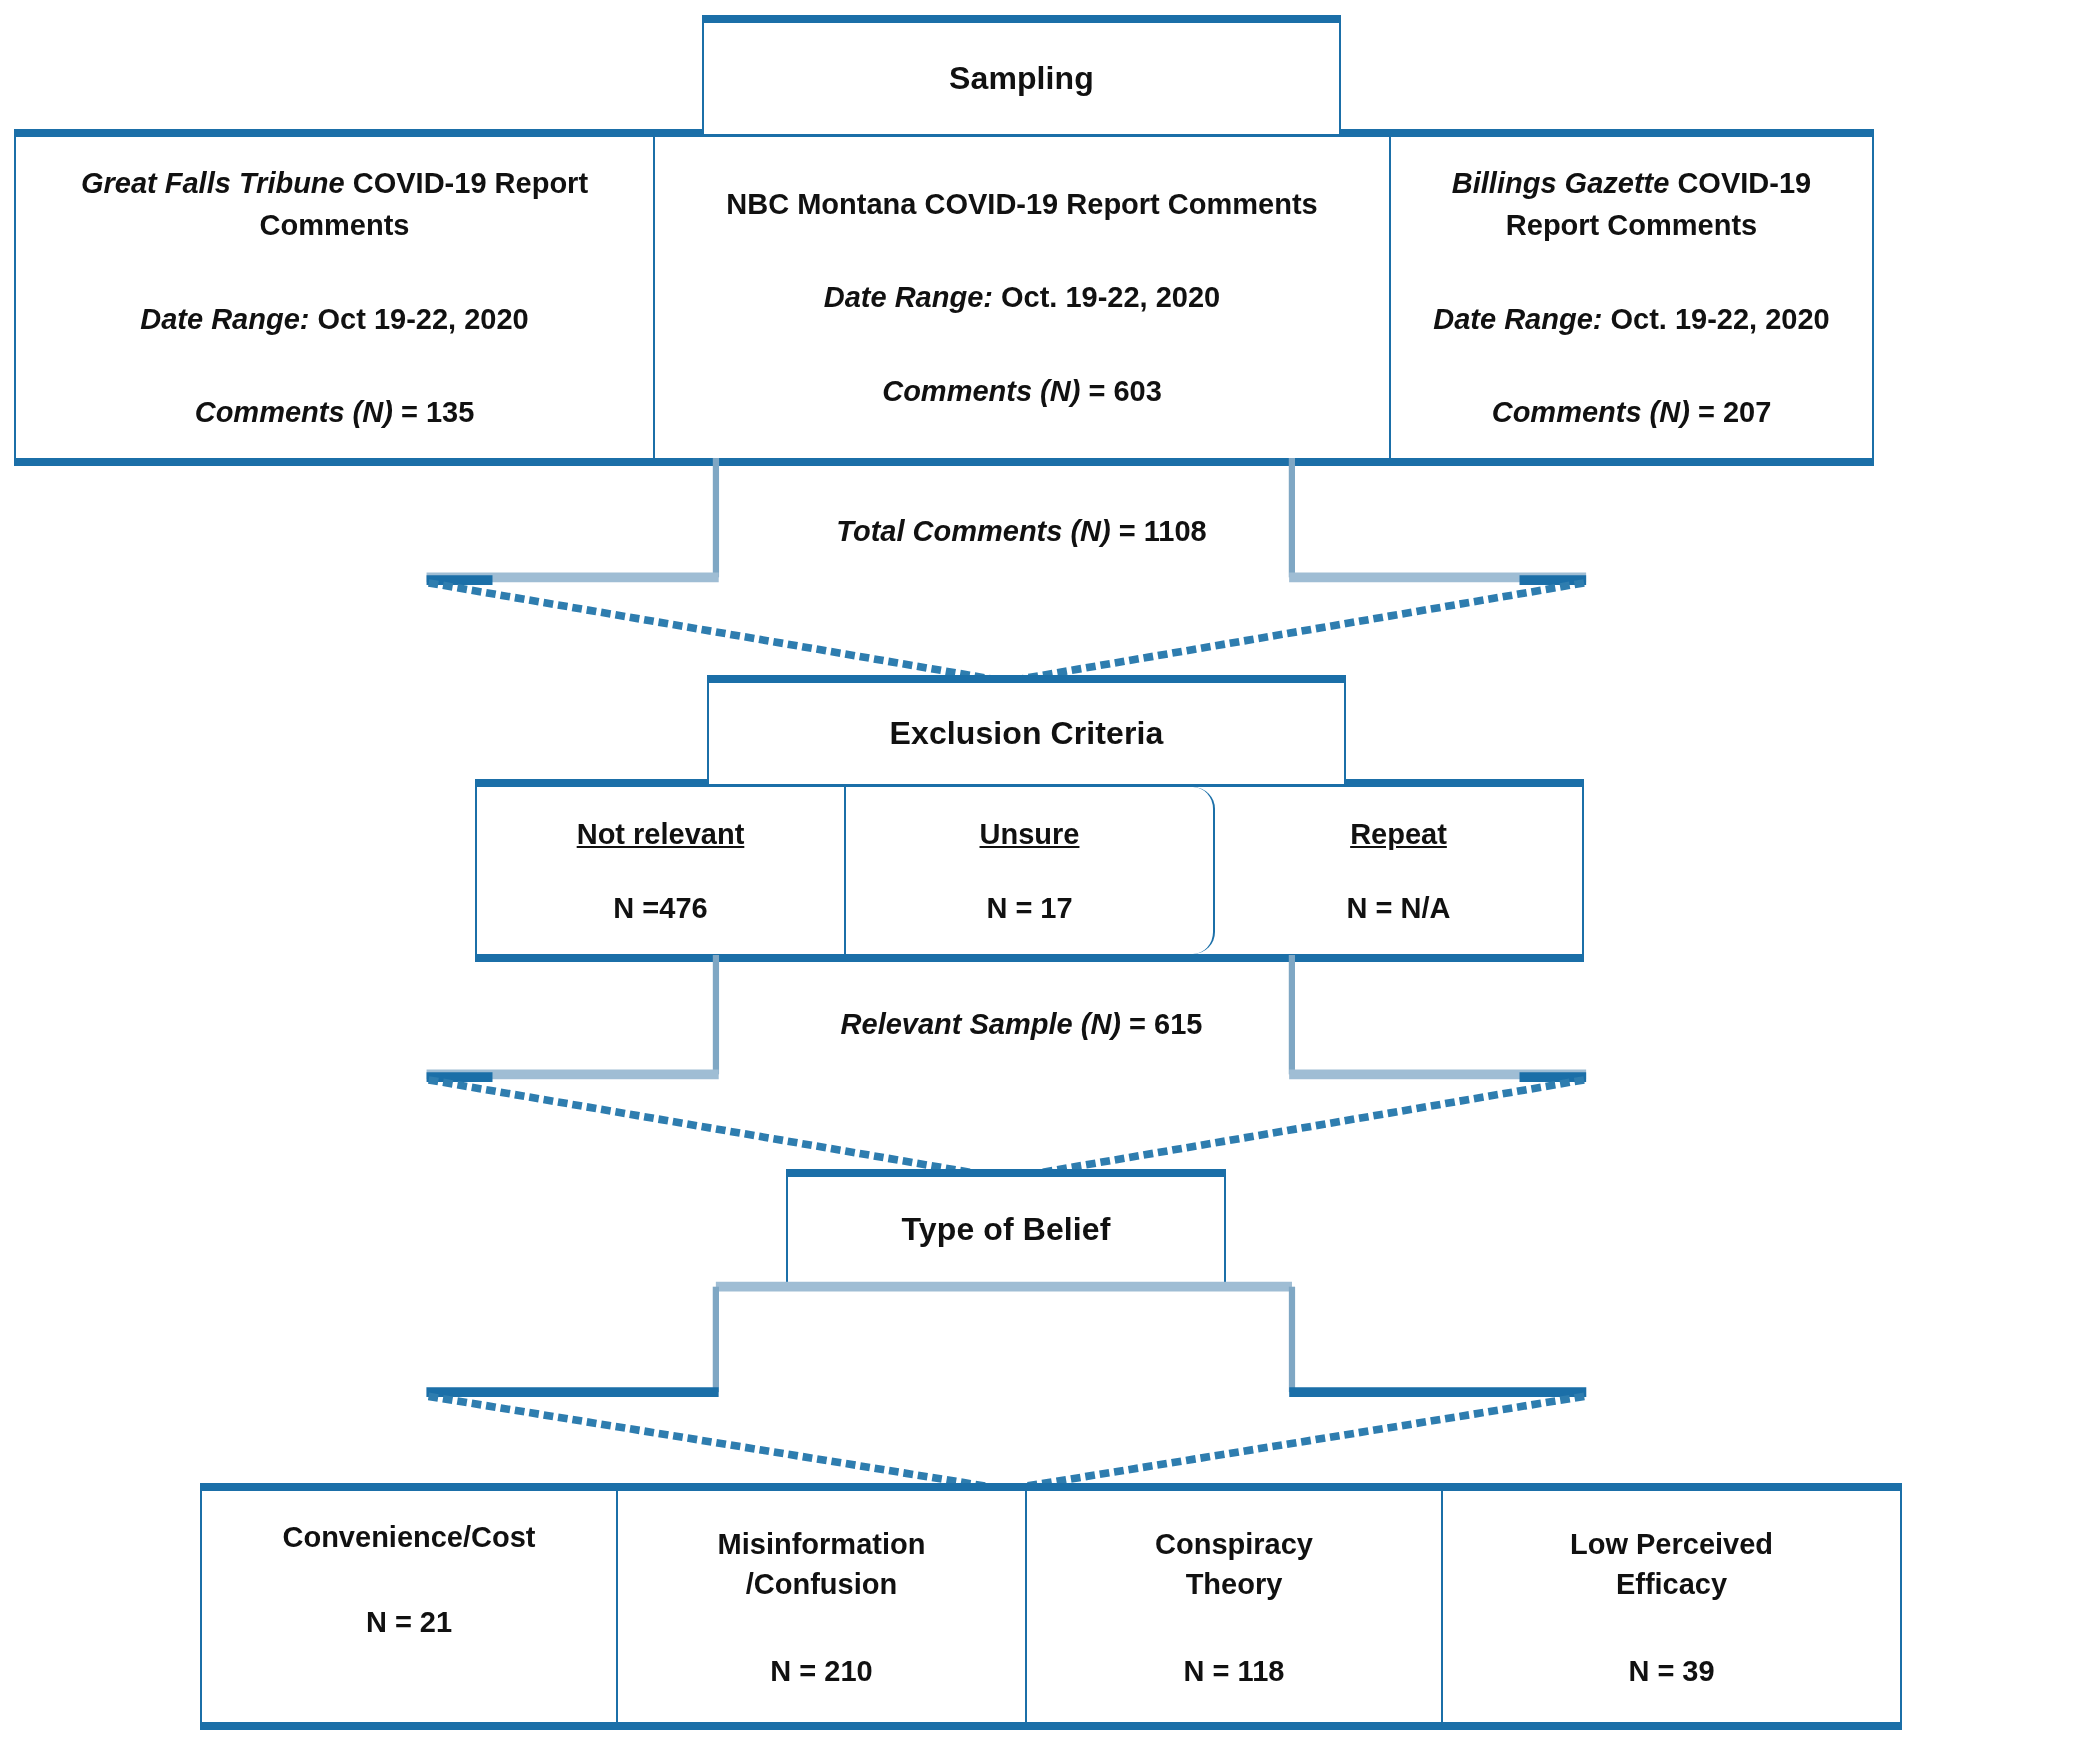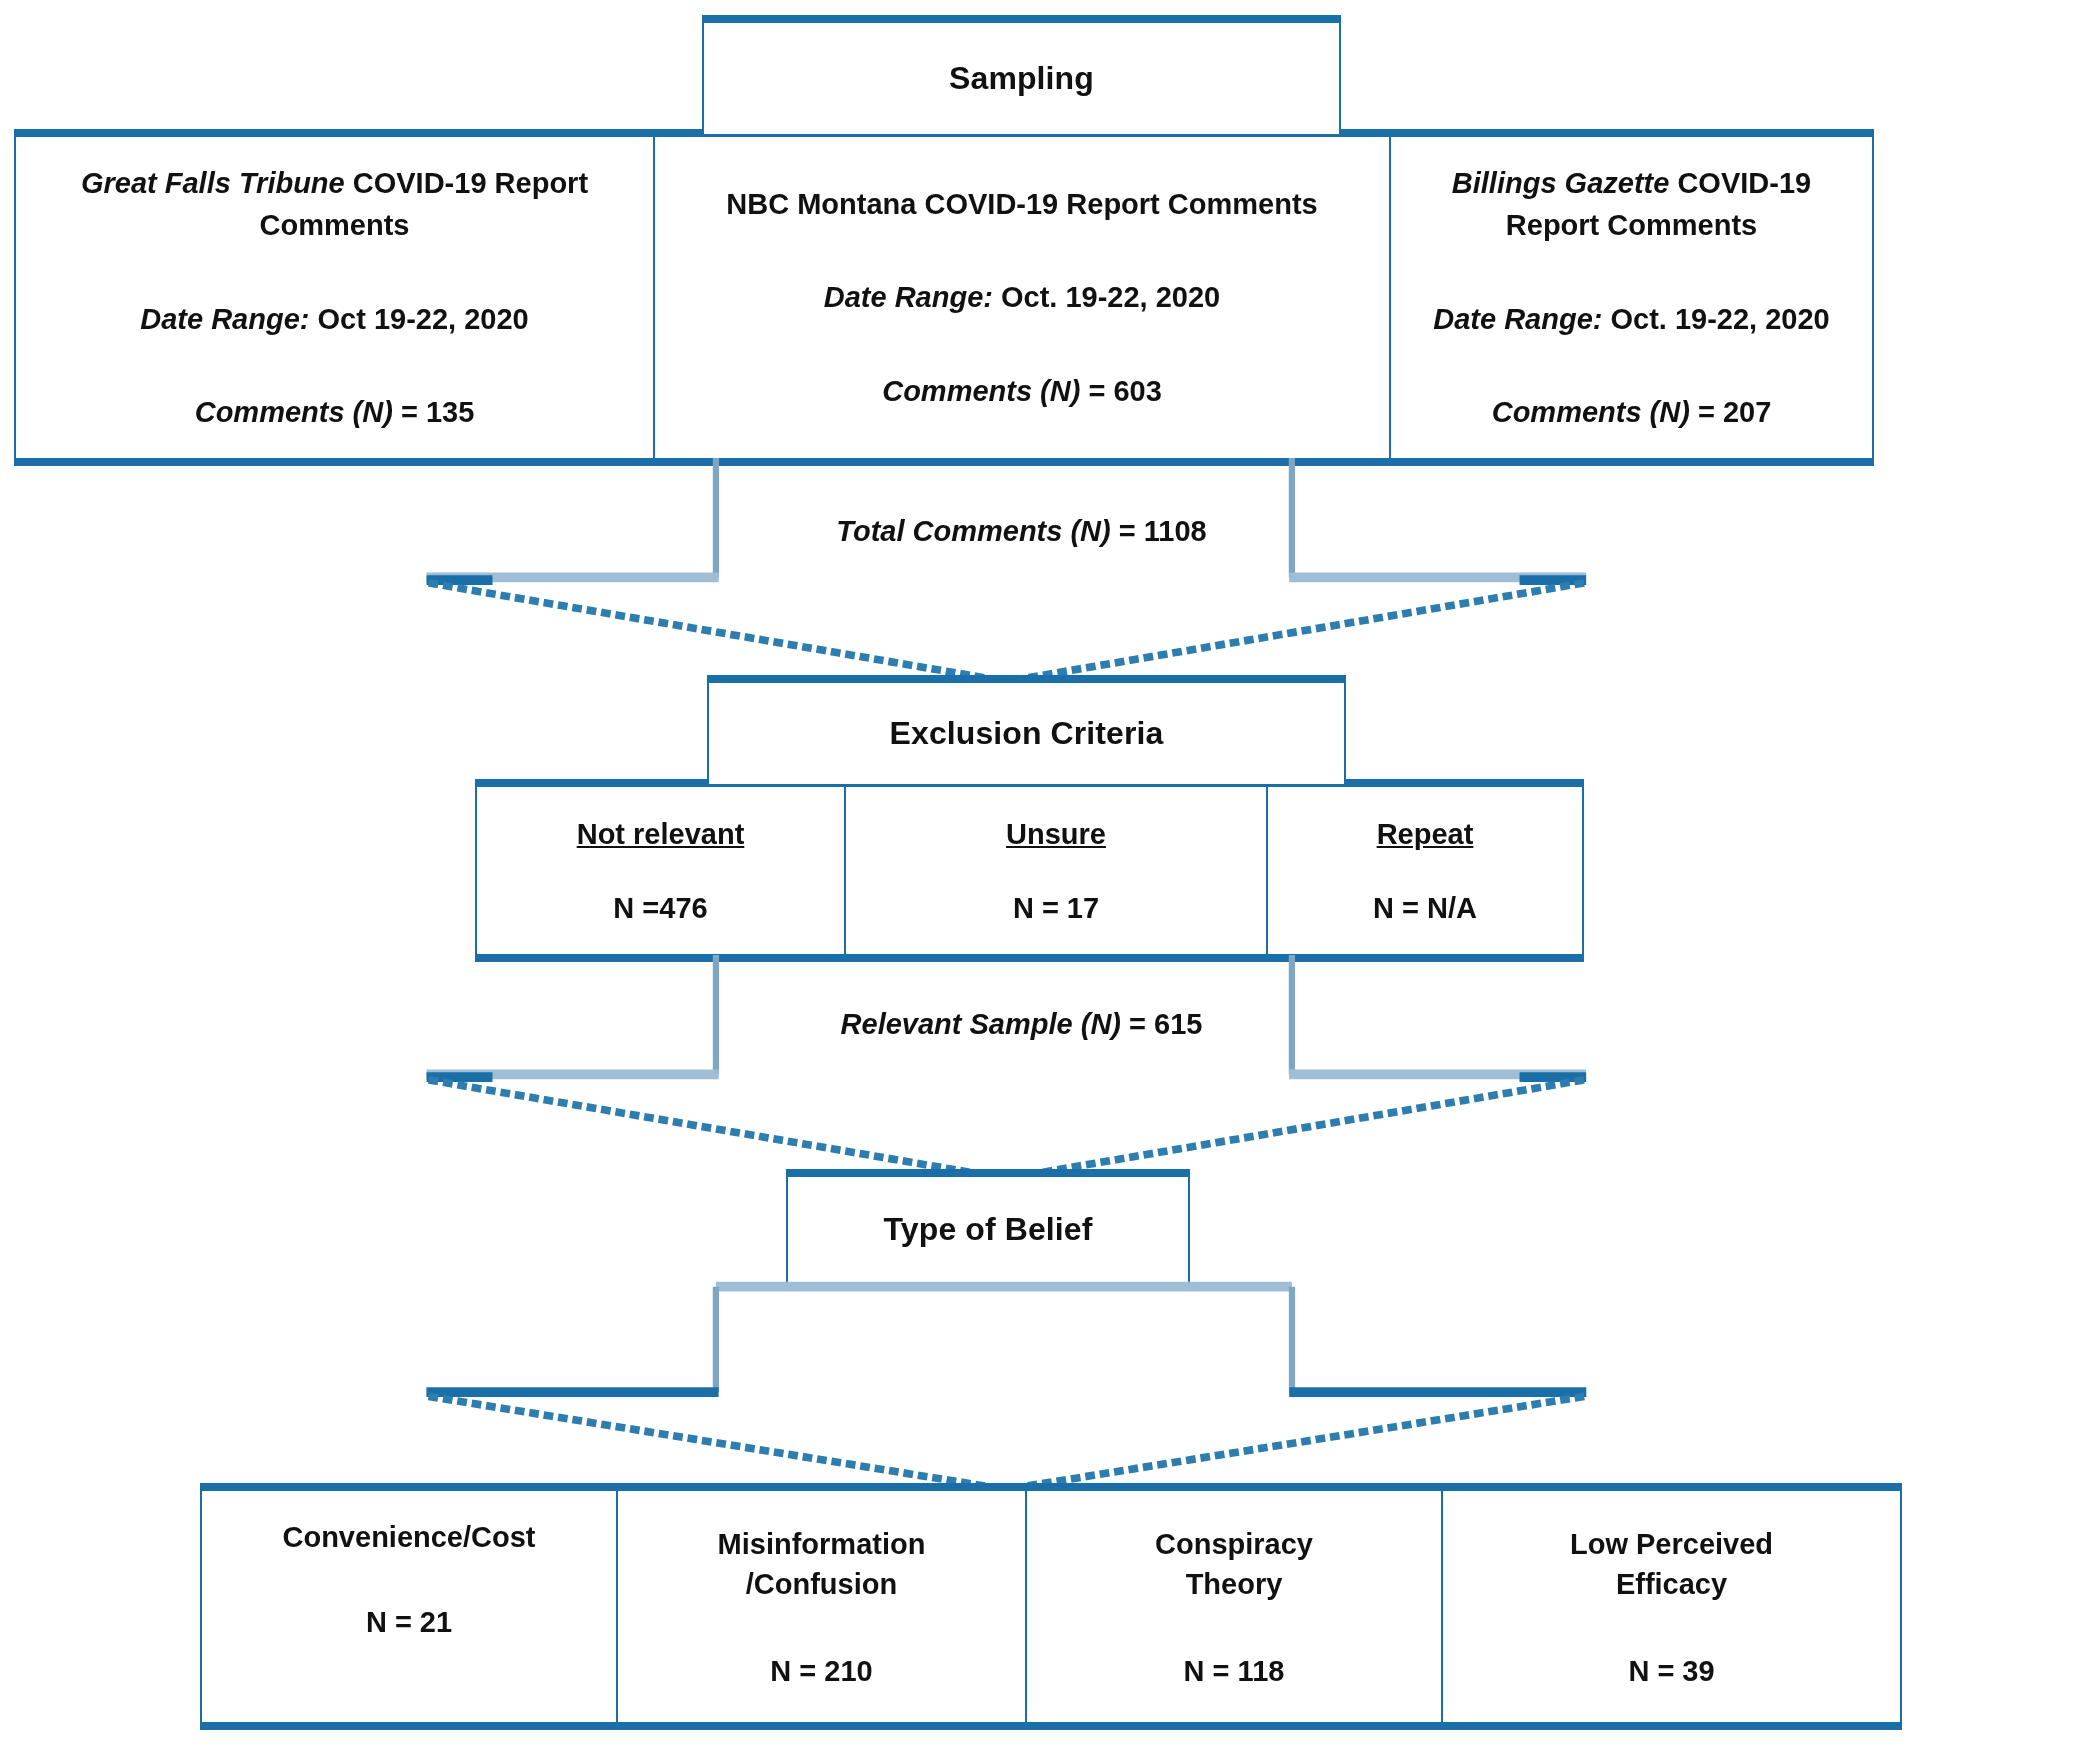--- a/index.html
+++ b/index.html
@@ -177,21 +177,21 @@
   <div class="arrow-label" style="left:702px;top:515px;width:639px;">
     <span>Total Comments (N)</span><span class="rom"> = 1108</span>
   </div>
 
   <div class="colrow thicktop thickbottom" style="left:475px;top:779px;width:1109px;height:183px;">
     <div class="cell" style="width:369px;">
       <div class="sub-title">Not relevant</div>
       <div class="gap-md"></div>
       <div class="sub-n">N =476</div>
     </div>
-    <div class="cell" style="width:422px;">
+    <div class="cell" style="width:369px;border-radius:22px;">
       <div class="sub-title">Unsure</div>
       <div class="gap-md"></div>
       <div class="sub-n">N = 17</div>
     </div>
     <div class="cell" style="flex:1;">
       <div class="sub-title">Repeat</div>
       <div class="gap-md"></div>
       <div class="sub-n">N = N/A</div>
     </div>
   </div>
@@ -209,21 +209,21 @@
       <path d="M15,176 L110,176" stroke="#1B6FA8" stroke-width="14" fill="none"></path>
       <path d="M1590,176 L1686,176" stroke="#1B6FA8" stroke-width="14" fill="none"></path>
       <path d="M18,180 L850,322" stroke="#2E7DAF" stroke-width="11" fill="none" stroke-dasharray="14 7"></path>
       <path d="M1683,180 L850,322" stroke="#2E7DAF" stroke-width="11" fill="none" stroke-dasharray="14 7"></path>
     </svg>
   </div>
   <div class="arrow-label" style="left:702px;top:1008px;width:639px;">
     <span>Relevant Sample (N)</span><span class="rom"> = 615</span>
   </div>
 
-  <div class="box thicktop thickbottom" style="left:786px;top:1169px;width:404px;height:121px;">
+  <div class="box thicktop thickbottom" style="left:786px;top:1169px;width:440px;height:121px;">
     <div class="hdr">Type of Belief</div>
   </div>
 
   <div class="arrow" style="left:416px;top:1281px;width:1180px;height:212px;">
     <svg width="1180" height="212" viewBox="0 0 1700 305">
 
       <path d="M432,8 L1262,8" stroke="#9FBDD4" stroke-width="14" fill="none"></path>
       <path d="M432,8 L432,160" stroke="#7FA7C4" stroke-width="9" fill="none"></path>
       <path d="M1262,8 L1262,160" stroke="#7FA7C4" stroke-width="9" fill="none"></path>
       <path d="M15,160 L436,160" stroke="#1B6FA8" stroke-width="14" fill="none"></path>

